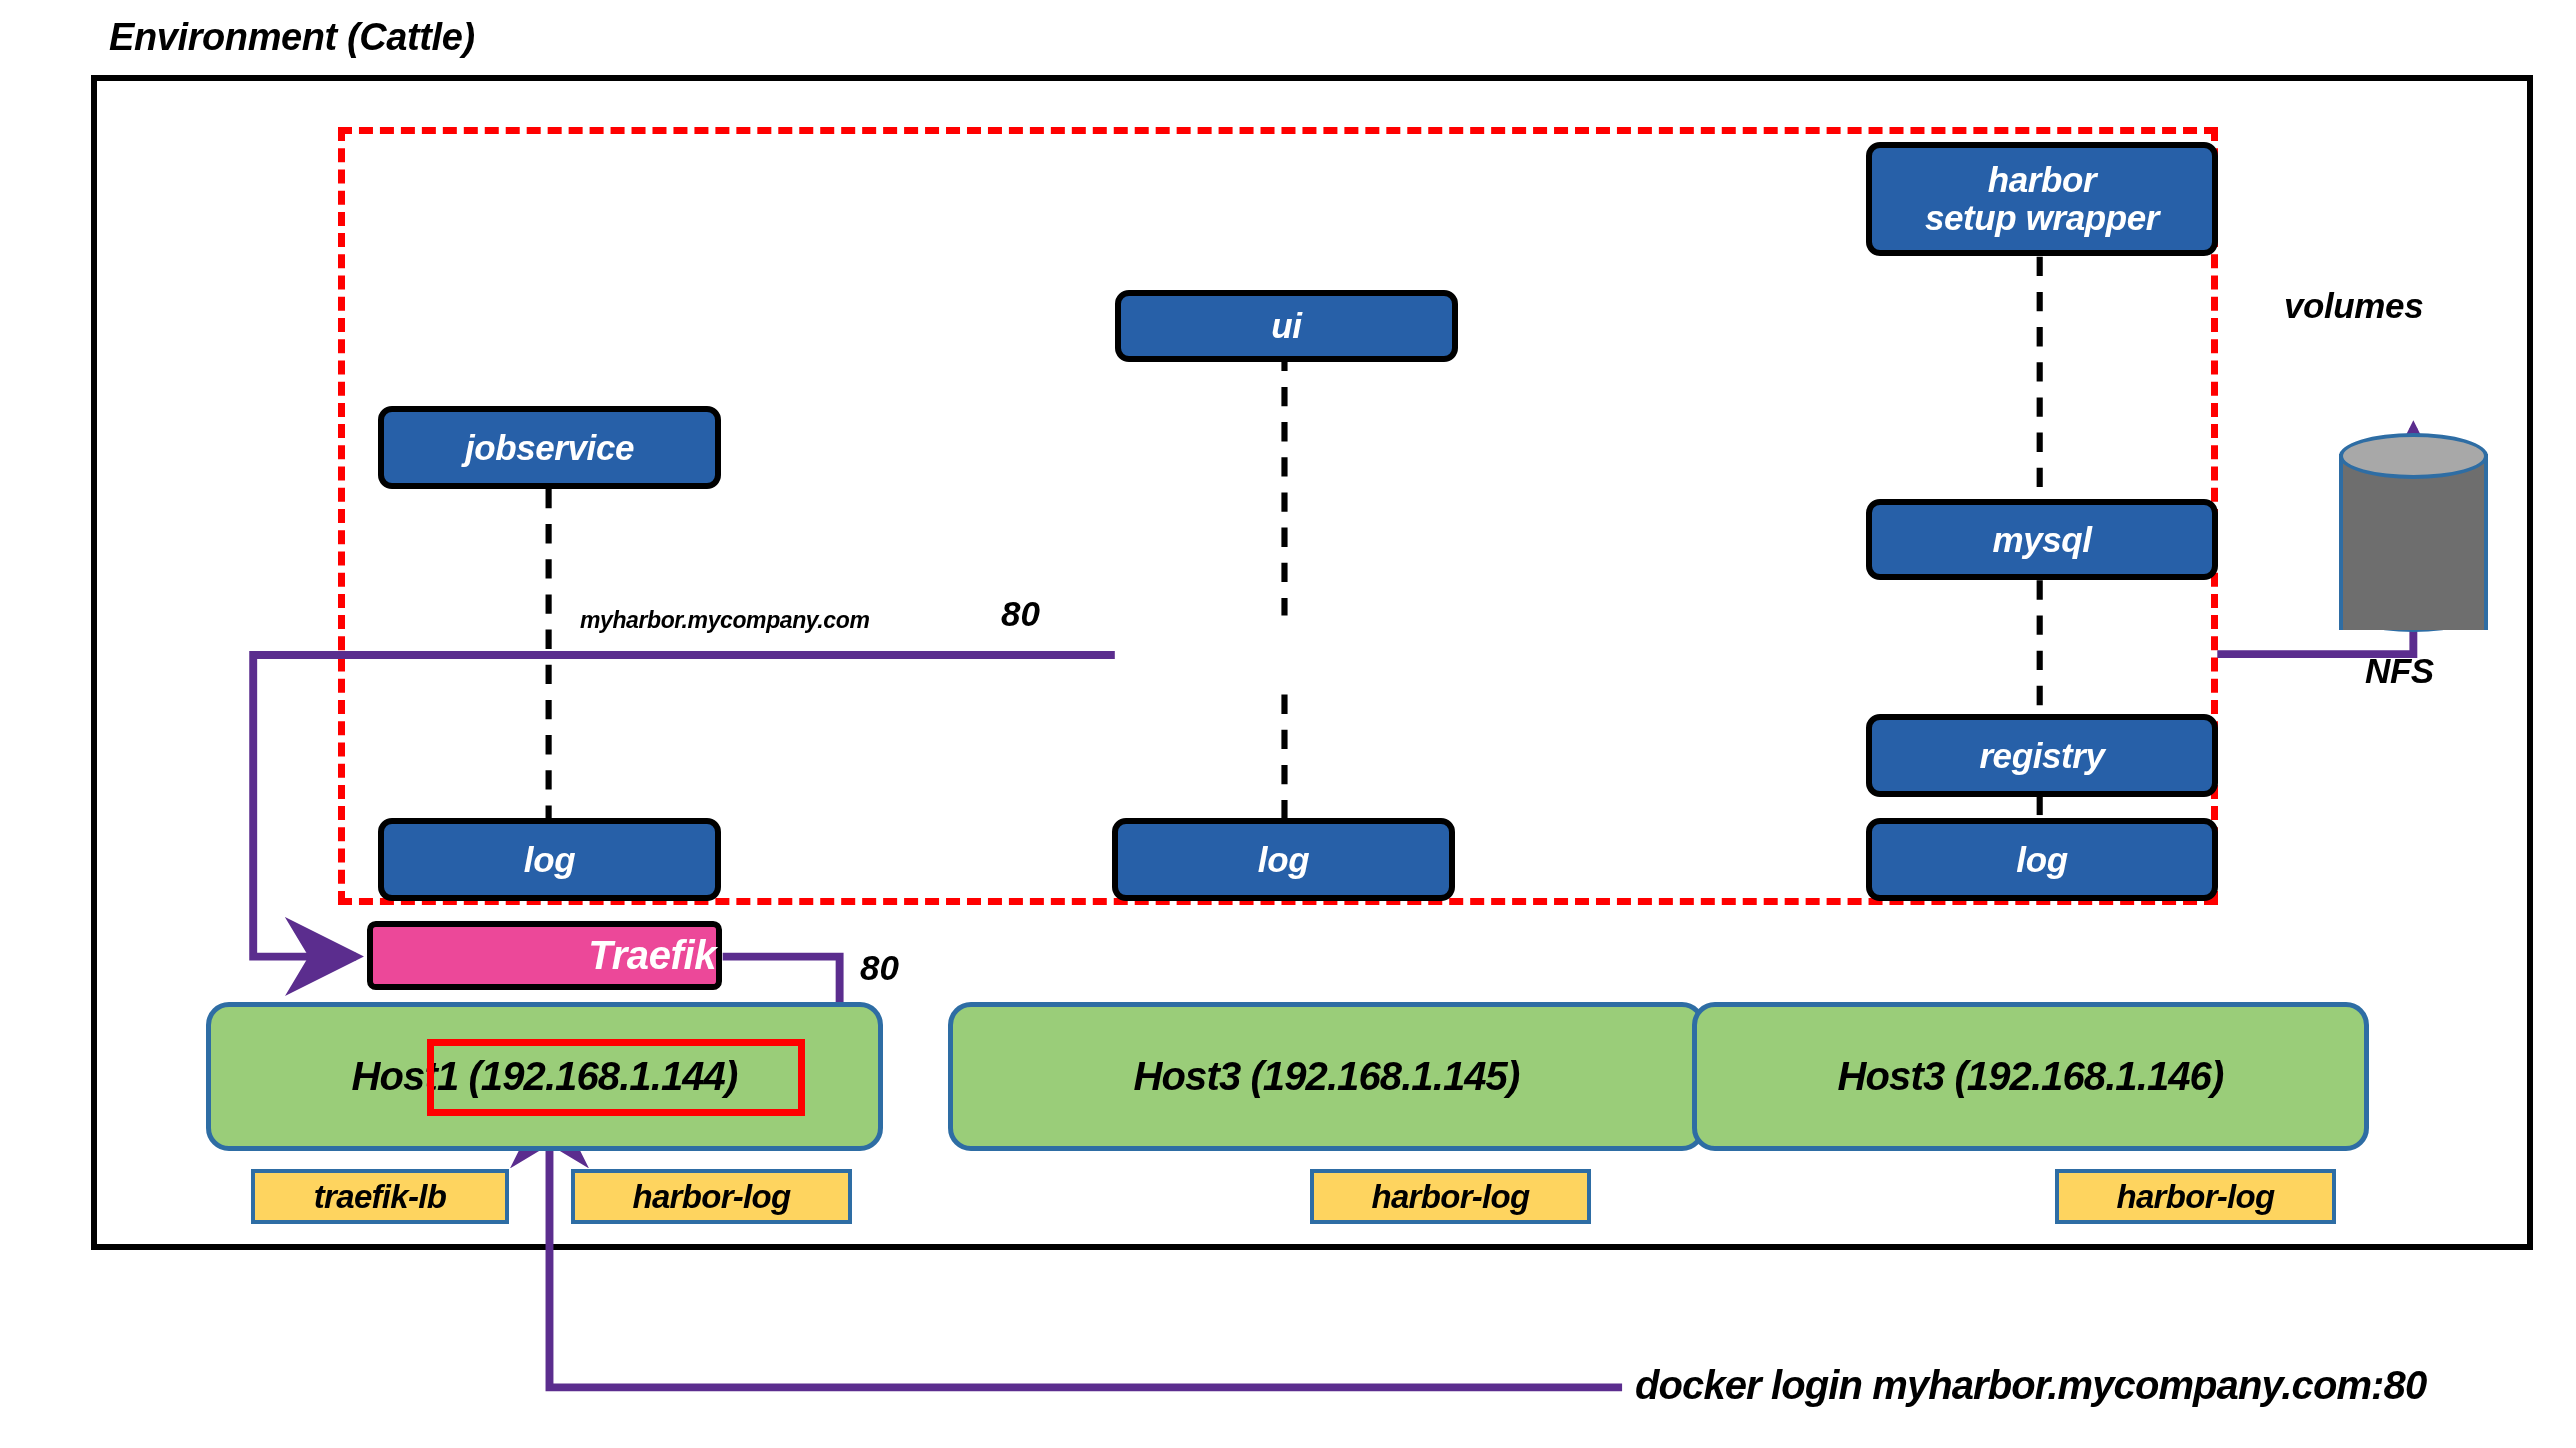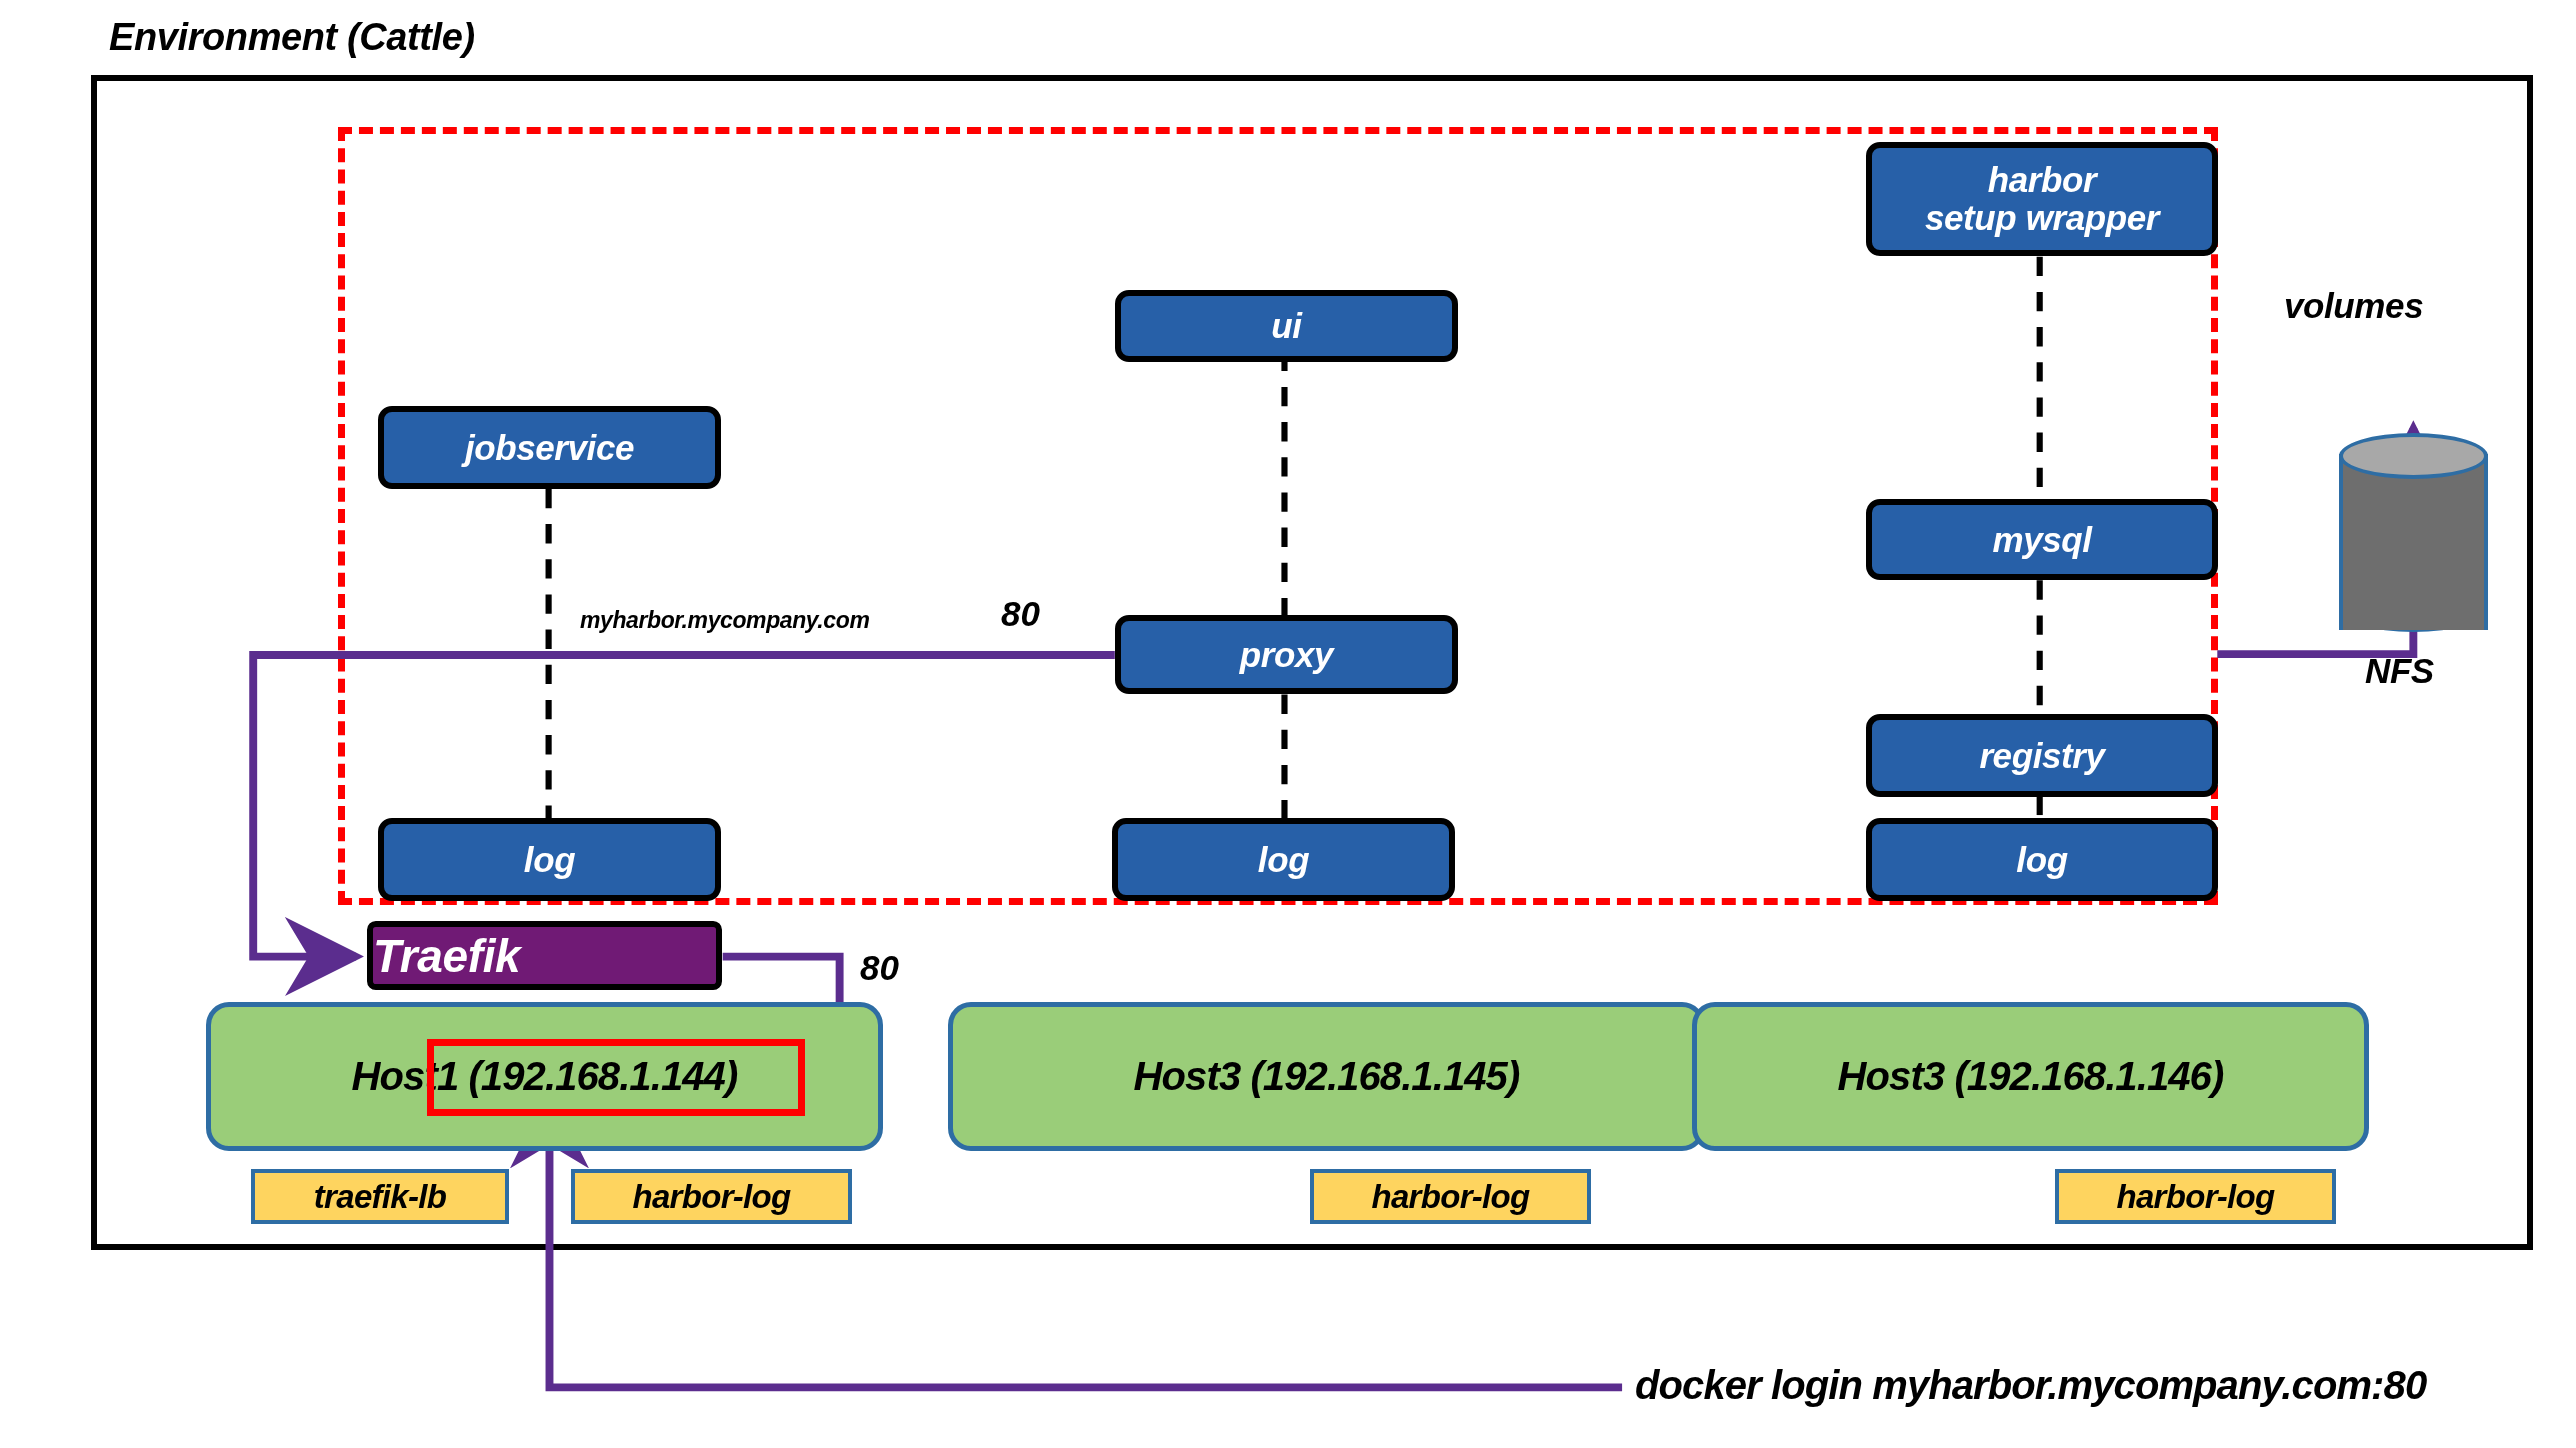--- a/index.html
+++ b/index.html
@@ -24,23 +24,23 @@
   .svc{
     position:absolute;background:#2760a8;border:6.2px solid #000000;border-radius:14px;
     box-sizing:border-box;display:flex;align-items:center;justify-content:center;
     color:#ffffff;font-weight:bold;font-style:italic;font-size:35px;
     text-align:center;line-height:1.08;letter-spacing:-0.4px;
   }
   .svc.two-line{font-size:35px;}
 
   
   .traefik{
-    position:absolute;background:#701a75;border:6.2px solid #000000;border-radius:8.8px;
-    box-sizing:border-box;display:flex;align-items:center;justify-content:flex-start;
-    color:#ffffff;font-weight:bold;font-style:italic;font-size:46px;letter-spacing:-0.4px;
+    position:absolute;background:#ec4899;border:6.2px solid #000000;border-radius:8.8px;
+    box-sizing:border-box;display:flex;align-items:center;justify-content:flex-end;
+    color:#ffffff;font-weight:bold;font-style:italic;font-size:40px;letter-spacing:-0.4px;
   }
 
   
   .host{
     position:absolute;background:#9acd79;border:5.3px solid #2e6da4;border-radius:23px;
     box-sizing:border-box;display:flex;align-items:center;justify-content:center;
     color:#000000;font-weight:bold;font-style:italic;font-size:40px;letter-spacing:-0.9px;
     white-space:nowrap;
   }
   .host-ip-hl{
@@ -119,23 +119,20 @@
   </div>
 
   <div class="svc" style="left:378px;top:818px;width:343px;height:83px;">
     <span>log</span>
   </div>
 
   <div class="svc" style="left:1115px;top:290px;width:343px;height:72px;">
     <span>ui</span>
   </div>
 
-  <div class="svc" style="left:1115px;top:615px;width:343px;height:79px;">
-    <span>proxy</span>
-  </div>
 
   <div class="svc" style="left:1112px;top:818px;width:343px;height:83px;">
     <span>log</span>
   </div>
 
   <div class="svc two-line" style="left:1866px;top:142px;width:352px;height:114px;flex-direction:column;">
     <span>harbor</span>
     <span>setup wrapper</span>
   </div>
 

